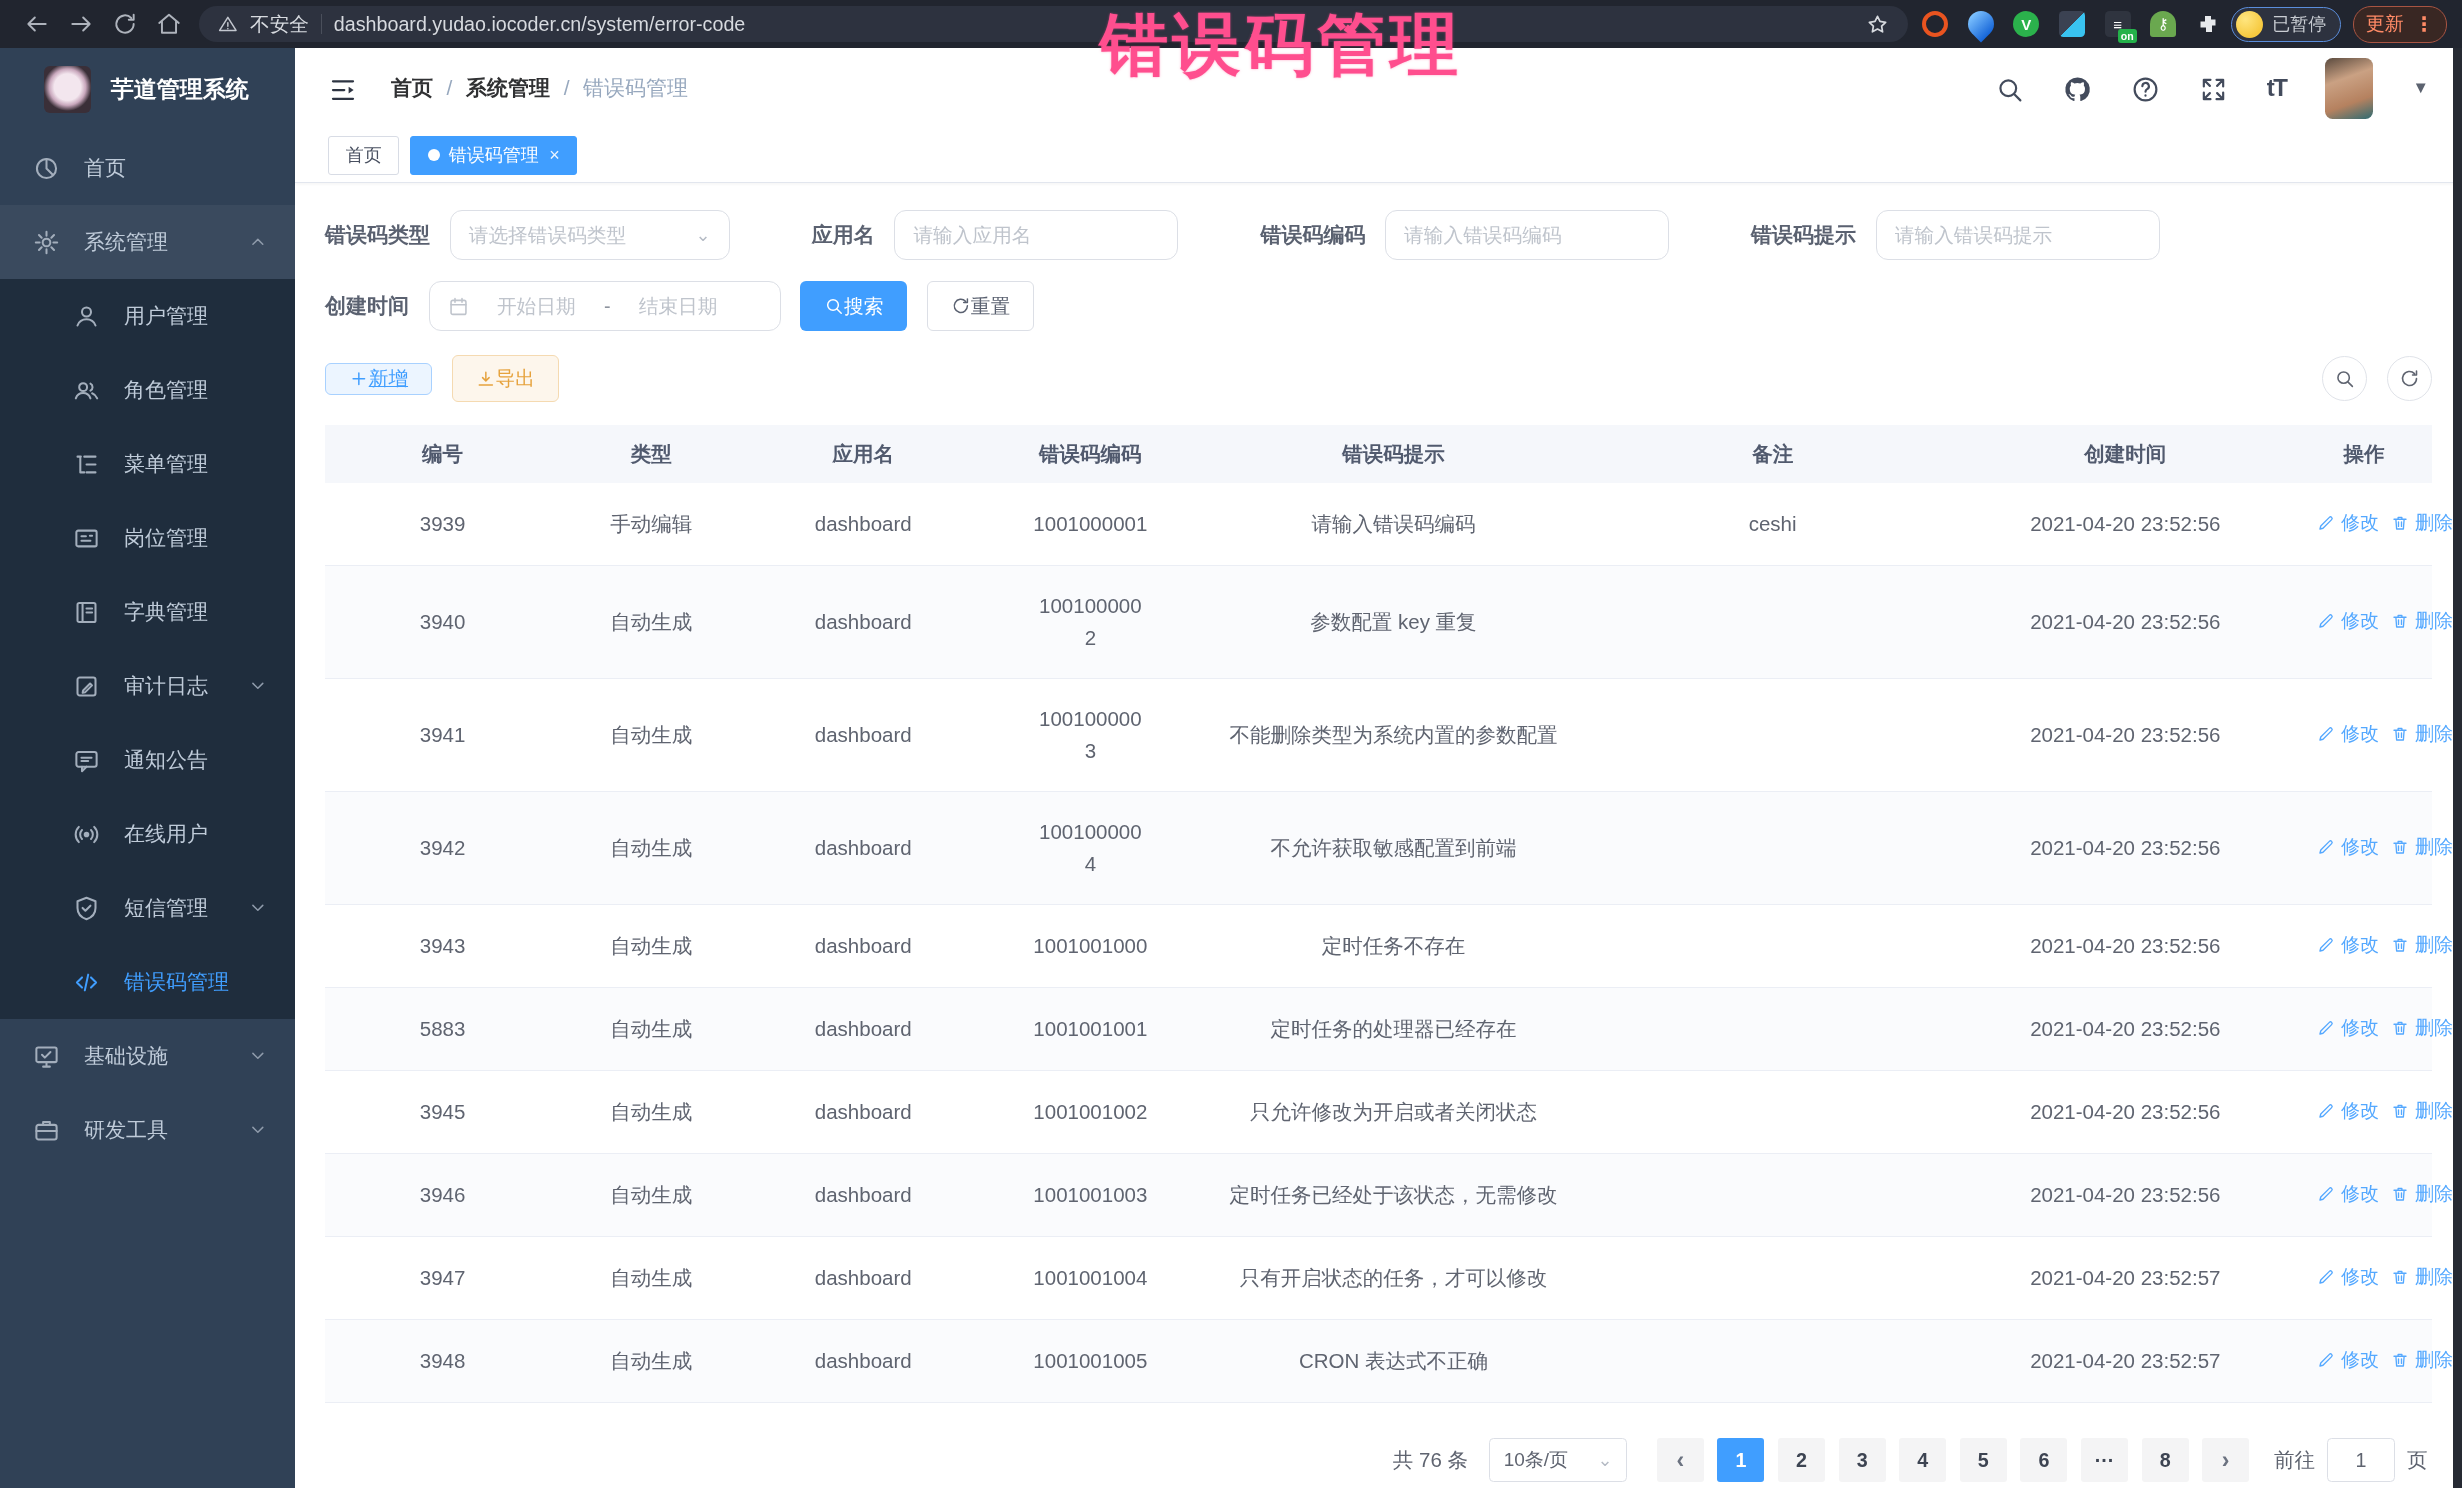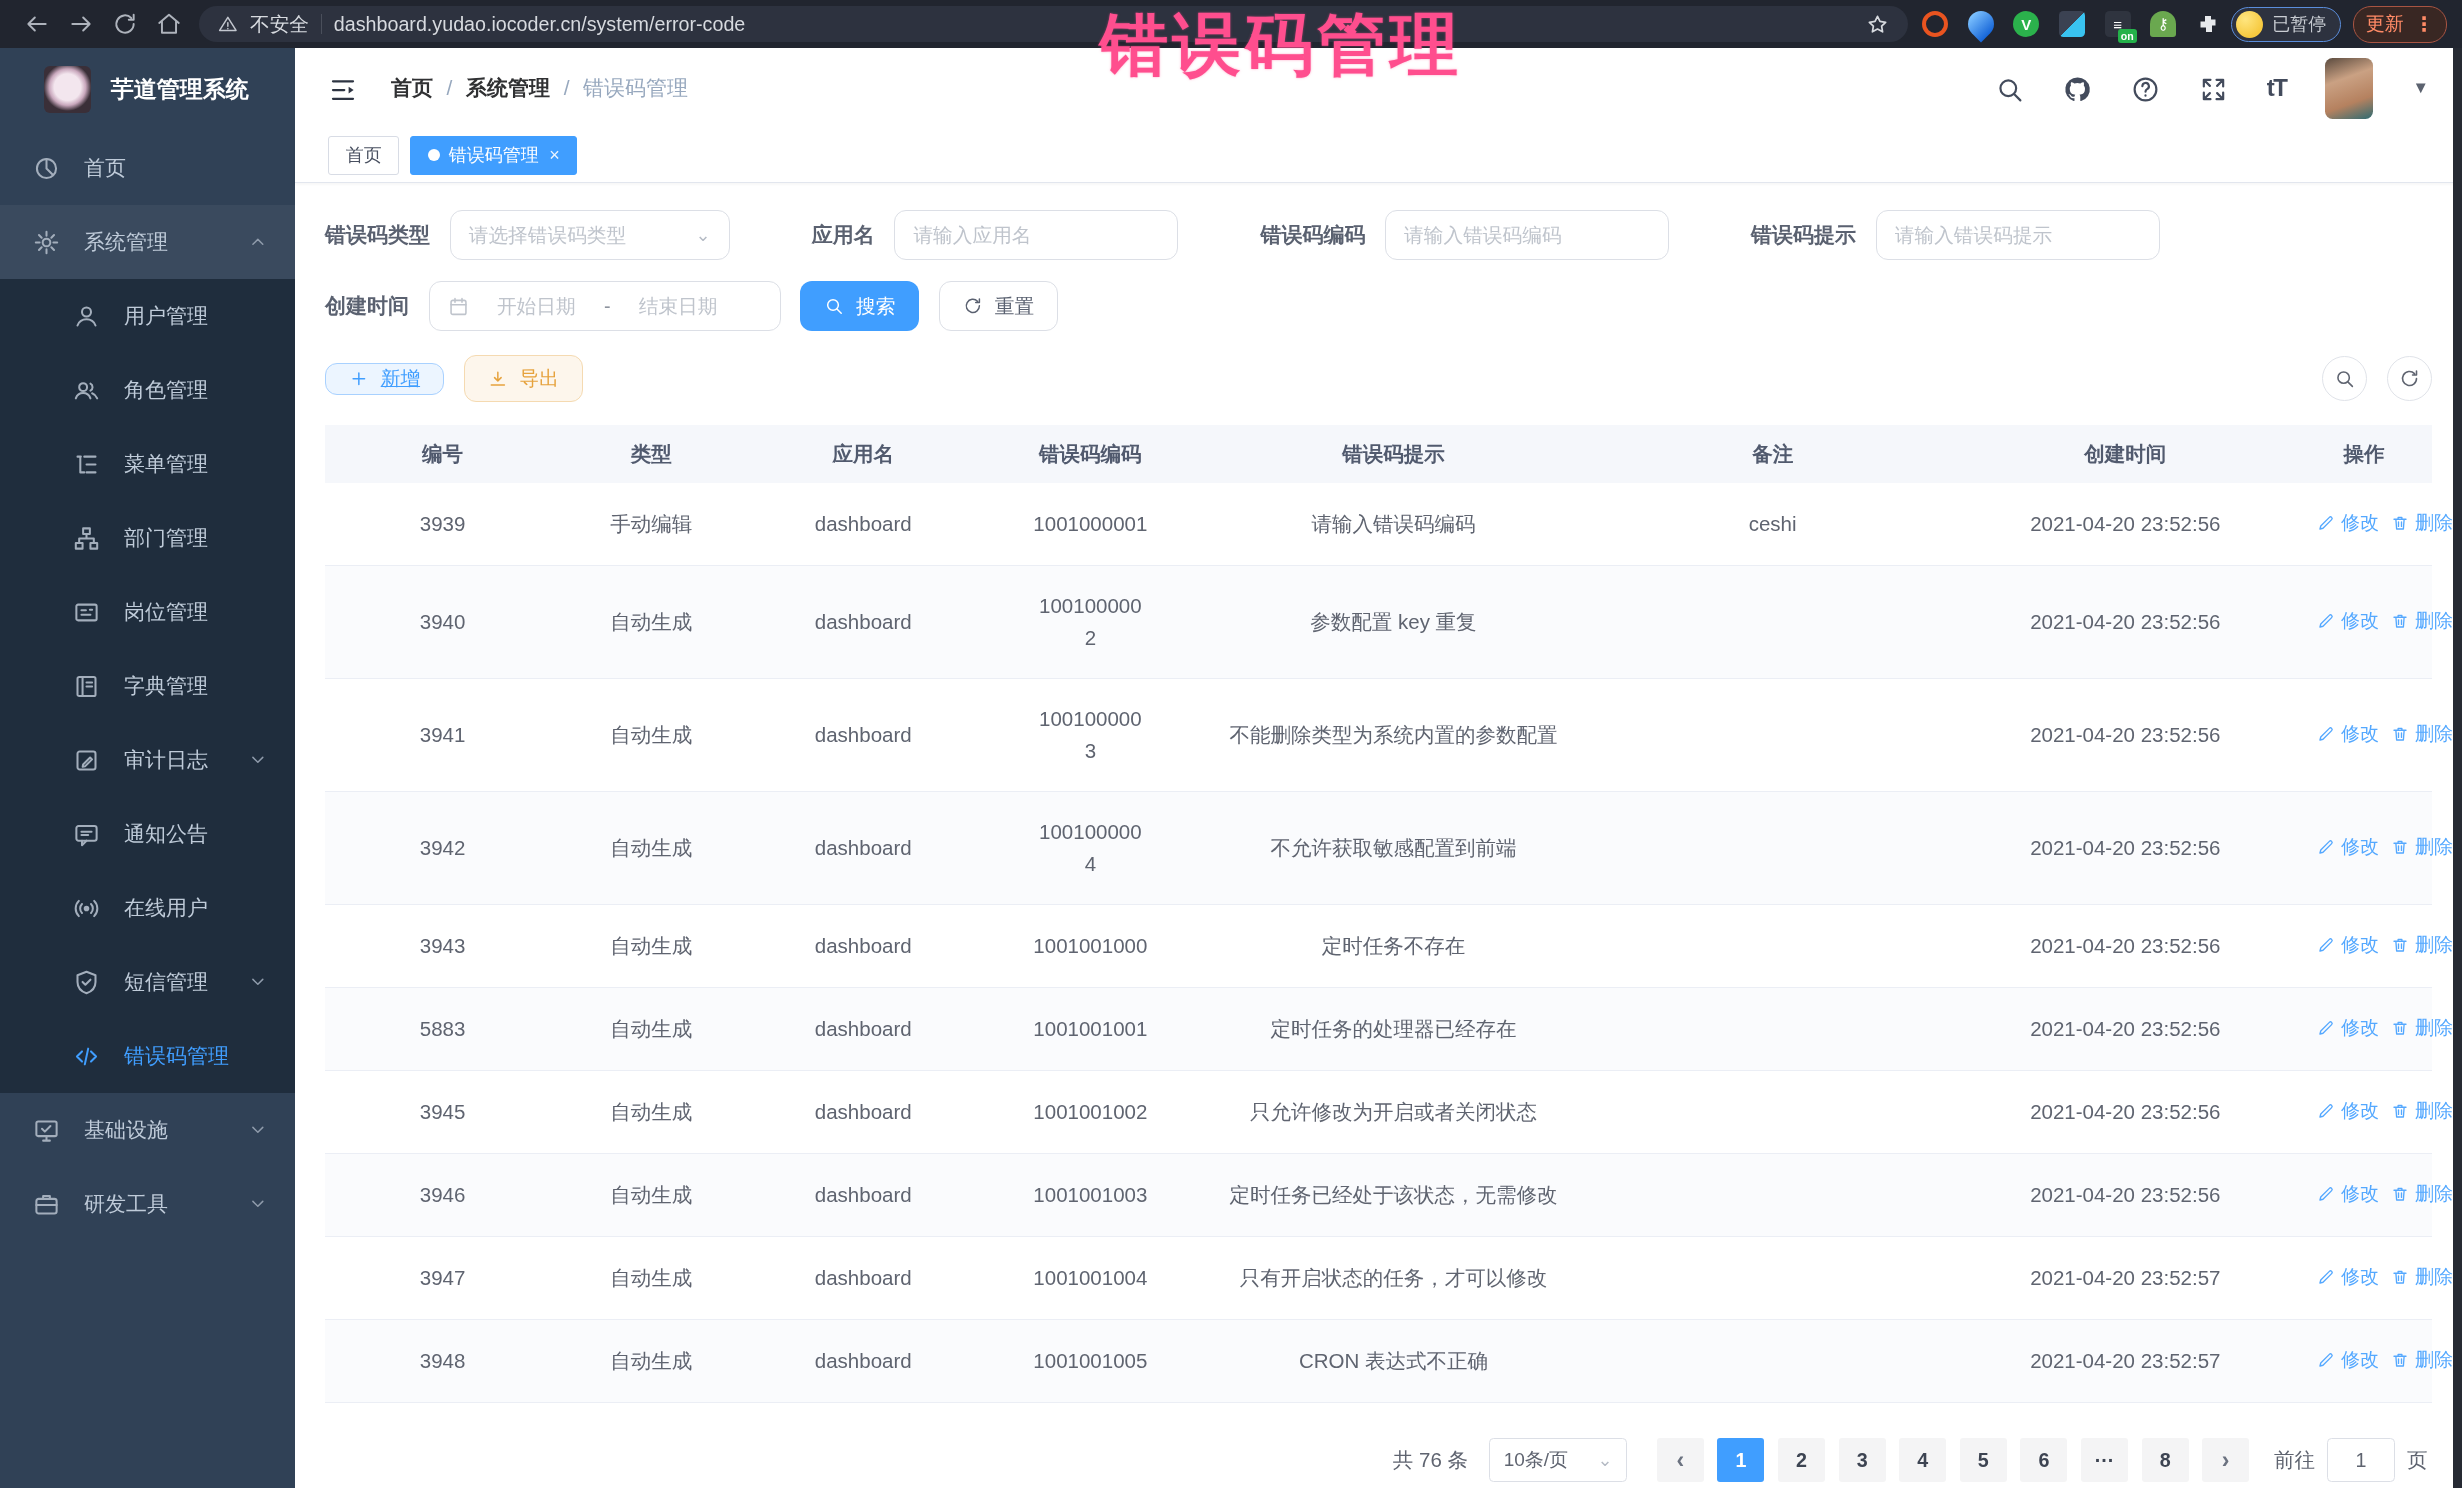--- a/index.html
+++ b/index.html
@@ -86,22 +86,22 @@
     font-family:inherit; background:transparent; }
   .ctrl input::placeholder { color:#bfc4cc; }
   .ph { color:#bfc4cc; }
   .sel { width:280px; justify-content:space-between; }
   .inp { width:284px; }
   .caret-d { font-size:18px; color:#b4bac4; }
   .date-range { width:352px; gap:10.6px; }
   .date-range .cal-ico { font-size:21px; color:#bfc4cc; flex:0 0 auto; }
   .date-range input { text-align:center; width:114px; }
   .range-sep { color:#8d939e; }
-  .btn { height:50px; border-radius:12px; font-size:19.7px; display:inline-flex; align-items:center;
-    gap:12px; padding:0 23px; cursor:pointer; border:0.8px solid transparent; font-family:inherit; }
+  .btn { height:50px; border-radius:6px; font-size:19.7px; display:inline-flex; align-items:center;
+    gap:0; padding:0 23px; cursor:pointer; border:0.8px solid transparent; font-family:inherit; }
   .btn .icon-svg { font-size:19.7px; }
   .btn-search { background:#409eff; color:#fff; margin-left:19.7px; }
   .btn-reset { background:#fff; color:#5a6170; border-color:#dcdfe6; margin-left:19.7px; }
 
   .toolbar { display:flex; align-items:center; margin-top:24px; }
   .btn-add { background:#ecf5ff; color:#409eff; border-color:#a8d1ff; height:32px;text-decoration:underline; }
   .btn-export { background:#fdf6ec; color:#e6a23c; border-color:#f5dab1; height:47px; margin-left:19.7px; }
   .toolbar-right { margin-left:auto; display:flex; gap:19.7px; }
   .circle-btn { width:45px; height:45px; border-radius:50%; border:0.8px solid #e0e3e9; background:#fff;
     color:#5f6470; font-size:21px; display:flex; align-items:center; justify-content:center; cursor:pointer; }
@@ -238,29 +238,20 @@
             <path d="M15.5 5.9a3.5 3.5 0 0 1 0 6.2M17 14.5c2 .8 3.6 2.2 4.5 4.5"></path>
           </svg>
           <span class="mi-label">角色管理</span>
         </div>
         <div class="menu-item lvl2">
           <svg class="icon-svg mi-icon" viewBox="0 0 24 24">
             <path d="M4 5h3M6.5 5v14h3.5"></path>
             <path d="M10 5h10M12 12h8M12 19h8"></path>
           </svg>
           <span class="mi-label">菜单管理</span>
-        </div>
-        <div class="menu-item lvl2">
-          <svg class="icon-svg mi-icon" viewBox="0 0 24 24">
-            <rect x="9" y="3" width="6" height="5"></rect>
-            <rect x="2.5" y="16" width="6" height="5"></rect>
-            <rect x="15.5" y="16" width="6" height="5"></rect>
-            <path d="M12 8v4M5.5 16v-4h13v4"></path>
-          </svg>
-          <span class="mi-label">部门管理</span>
         </div>
         <div class="menu-item lvl2">
           <svg class="icon-svg mi-icon" viewBox="0 0 24 24">
             <rect x="3" y="5" width="18" height="14" rx="1.5"></rect>
             <path d="M7.5 10h4M7.5 14h8M15 9.5h2"></path>
           </svg>
           <span class="mi-label">岗位管理</span>
         </div>
         <div class="menu-item lvl2">
           <svg class="icon-svg mi-icon" viewBox="0 0 24 24">

